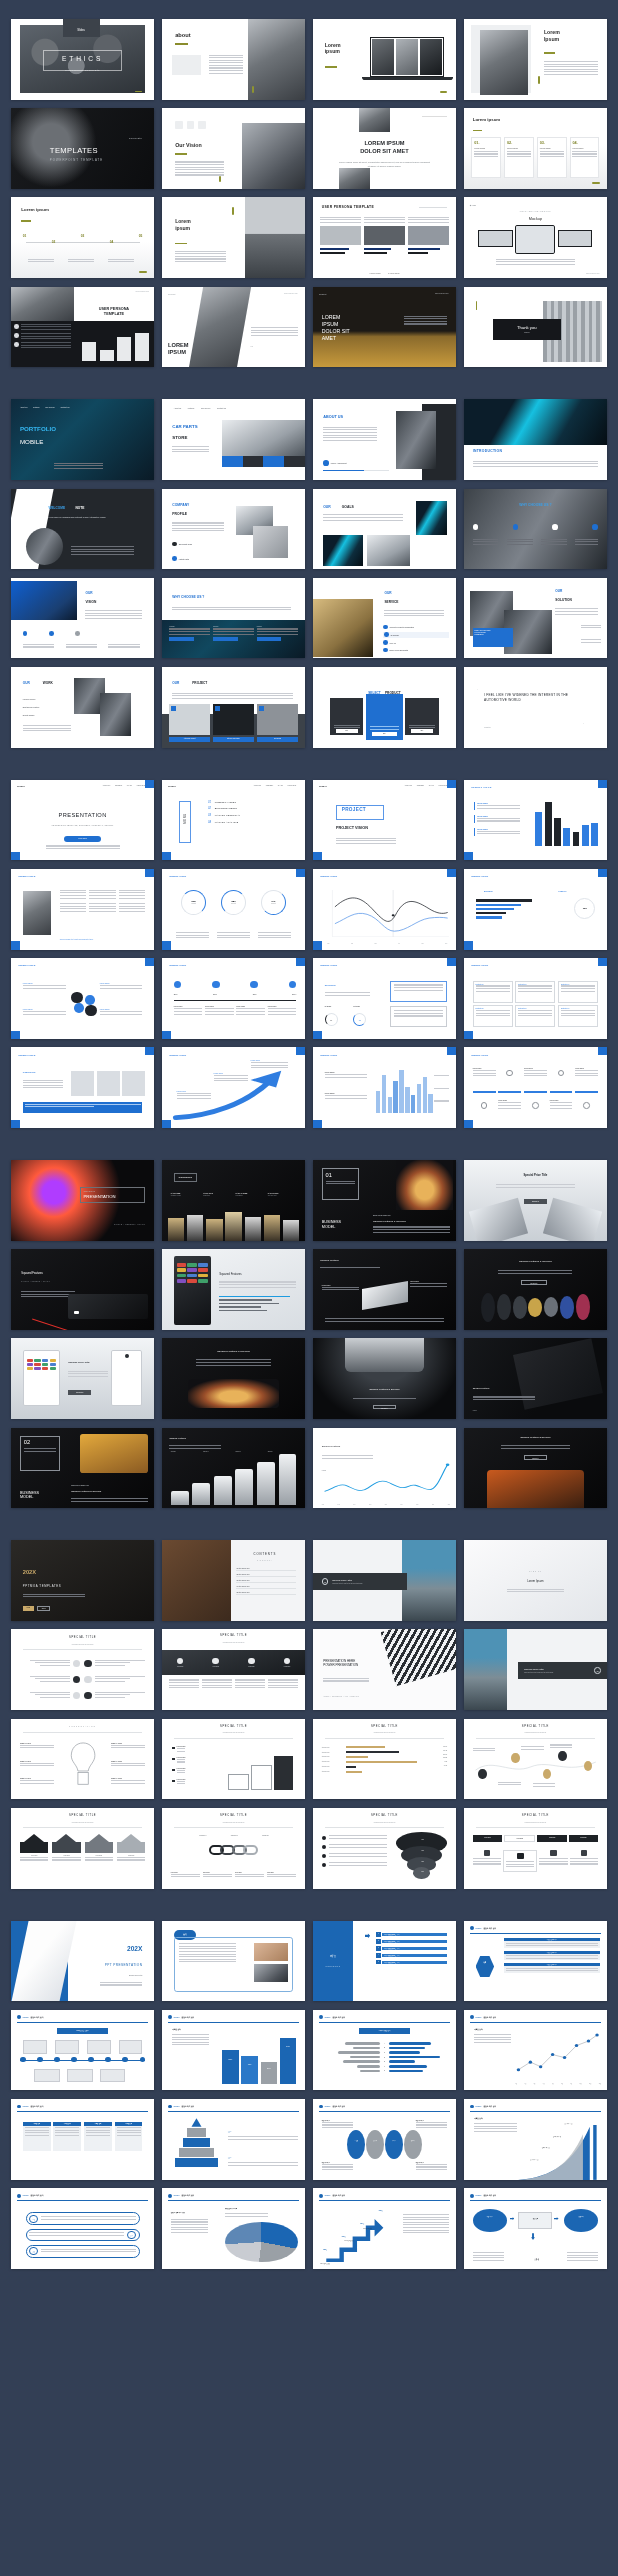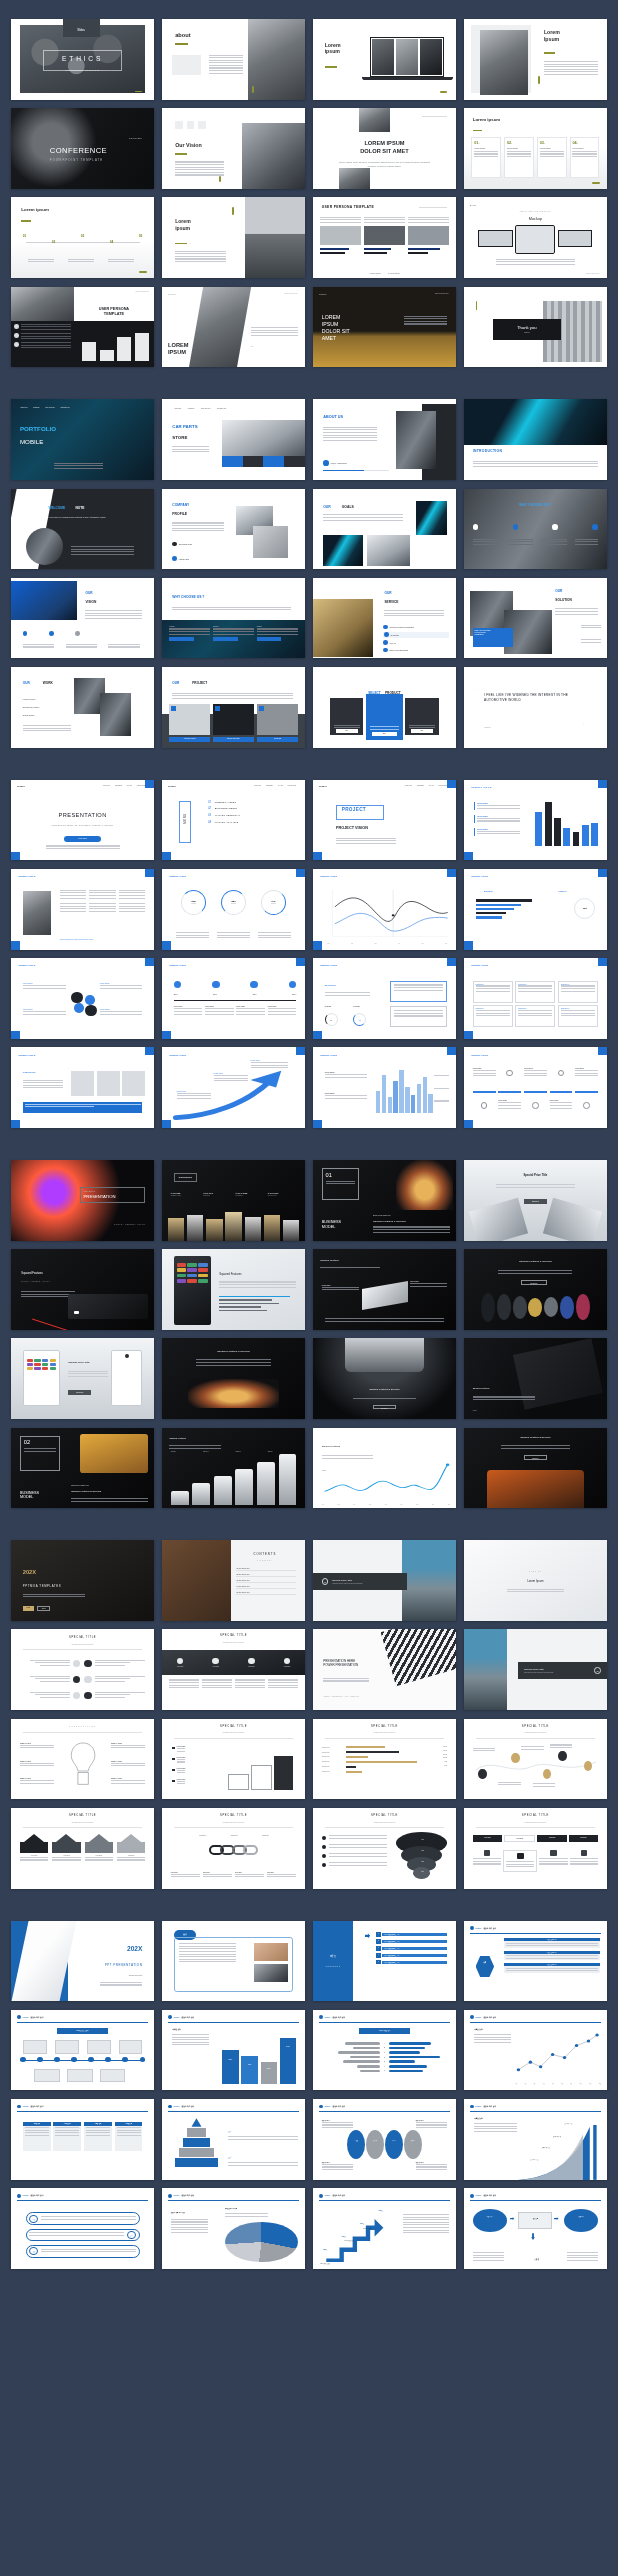--- a/index.html
+++ b/index.html
@@ -123,21 +123,21 @@
             <i></i>
             <i></i>
             <i></i>
             <i></i>
           </div>
       <div class="abs olive" style="left:52%;bottom:20%;width:1.9px;height:7.6px;border-radius:1.9px;"></div>
     </div>
 
     <div class="slide photo-dkman">
       <div class="abs" style="right:8%;top:36%;color:#c9ced3;font-size:2.5px;letter-spacing:0.4px;">Template</div>
-      <div class="abs" style="left:27%;top:47%;color:#fff;font-size:7.6px;letter-spacing:0.4px;">CONFERENCE</div>
+      <div class="abs" style="left:27%;top:47%;color:#fff;font-size:7.6px;letter-spacing:0.4px;">TEMPLATES</div>
       <div class="abs" style="left:27%;top:62%;color:#b9bec3;font-size:2.8px;letter-spacing:1px;">POWERPOINT TEMPLATE</div>
     </div>
 
     <div class="slide">
       <div class="abs photo-desk" style="right:0;top:18%;width:44%;height:82%;"></div>
       <div class="abs" style="left:9%;top:16%;display:flex;gap:3.8px;">
         <span style="width:7.6px;height:7.6px;background:#eceef0;border-radius:0.9px;"></span>
         <span style="width:7.6px;height:7.6px;background:#eceef0;border-radius:0.9px;"></span>
         <span style="width:7.6px;height:7.6px;background:#eceef0;border-radius:0.9px;"></span>
       </div>

